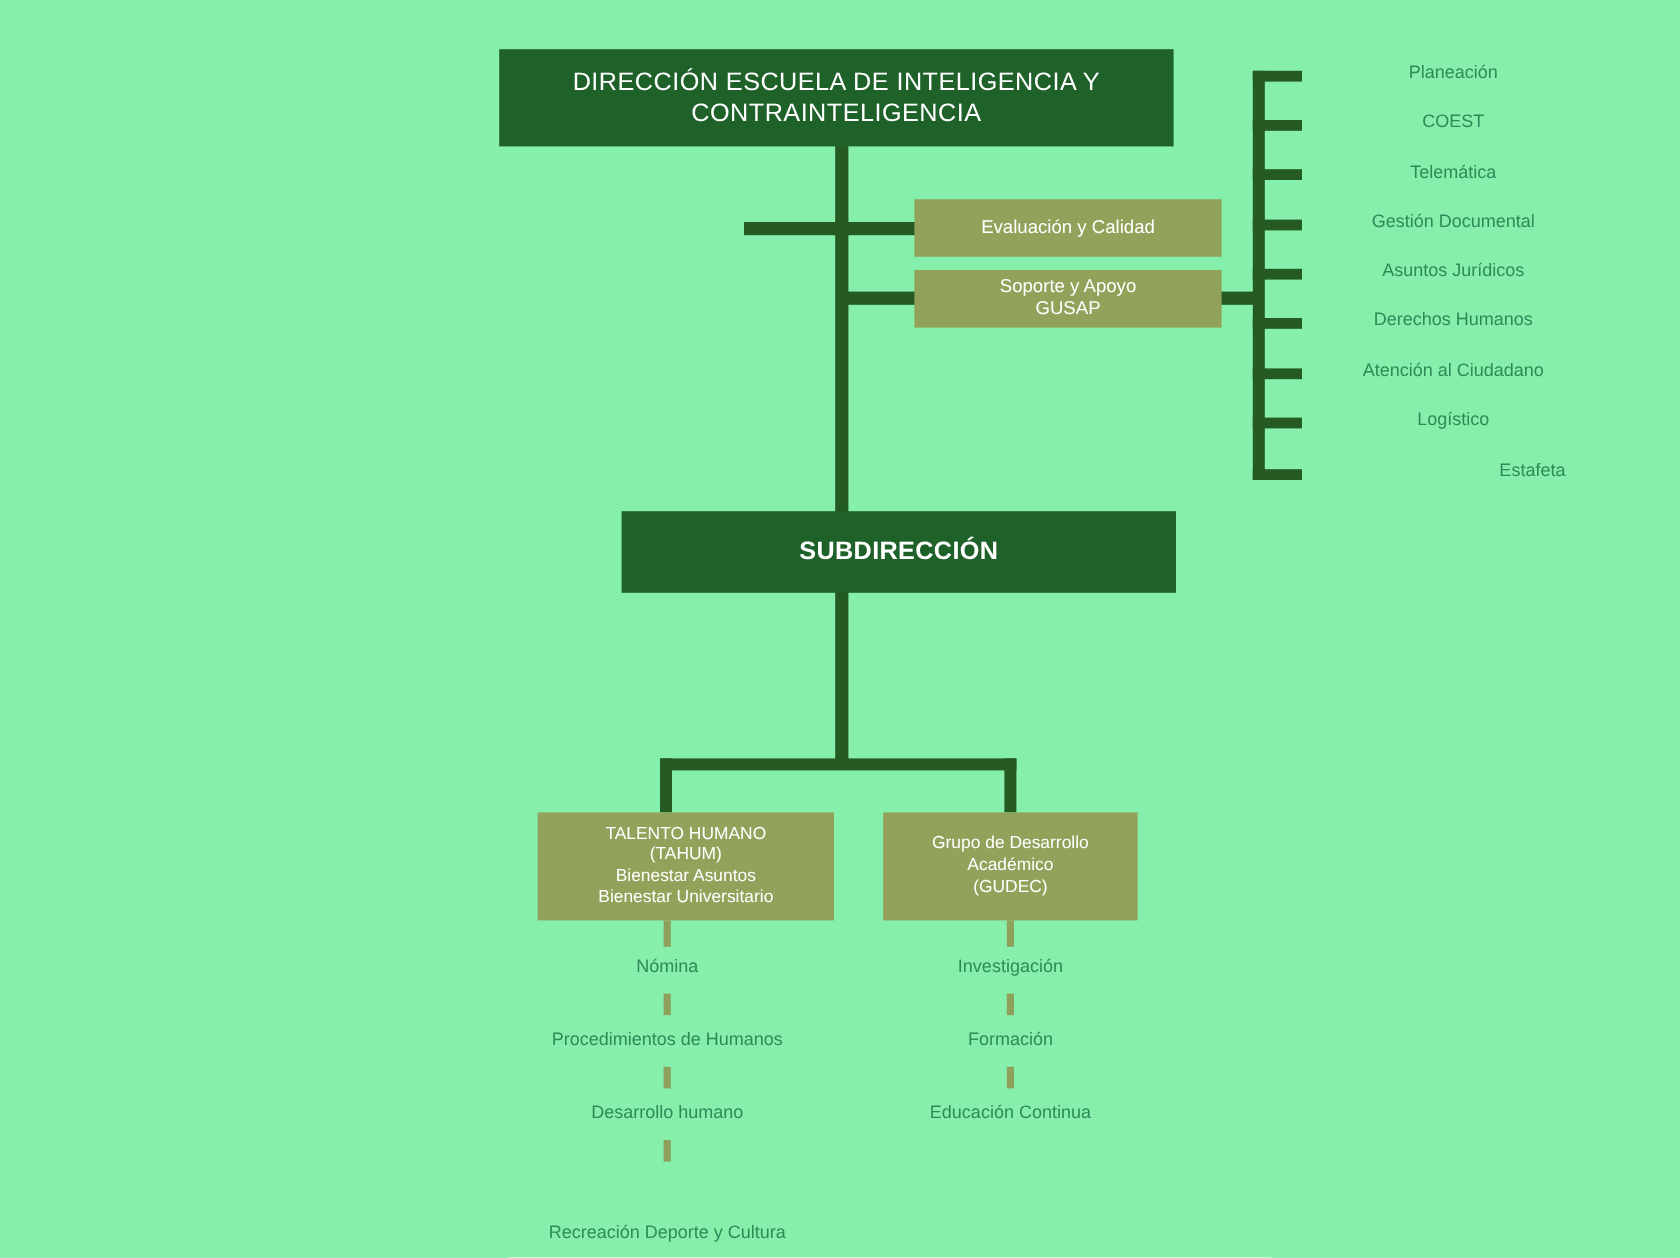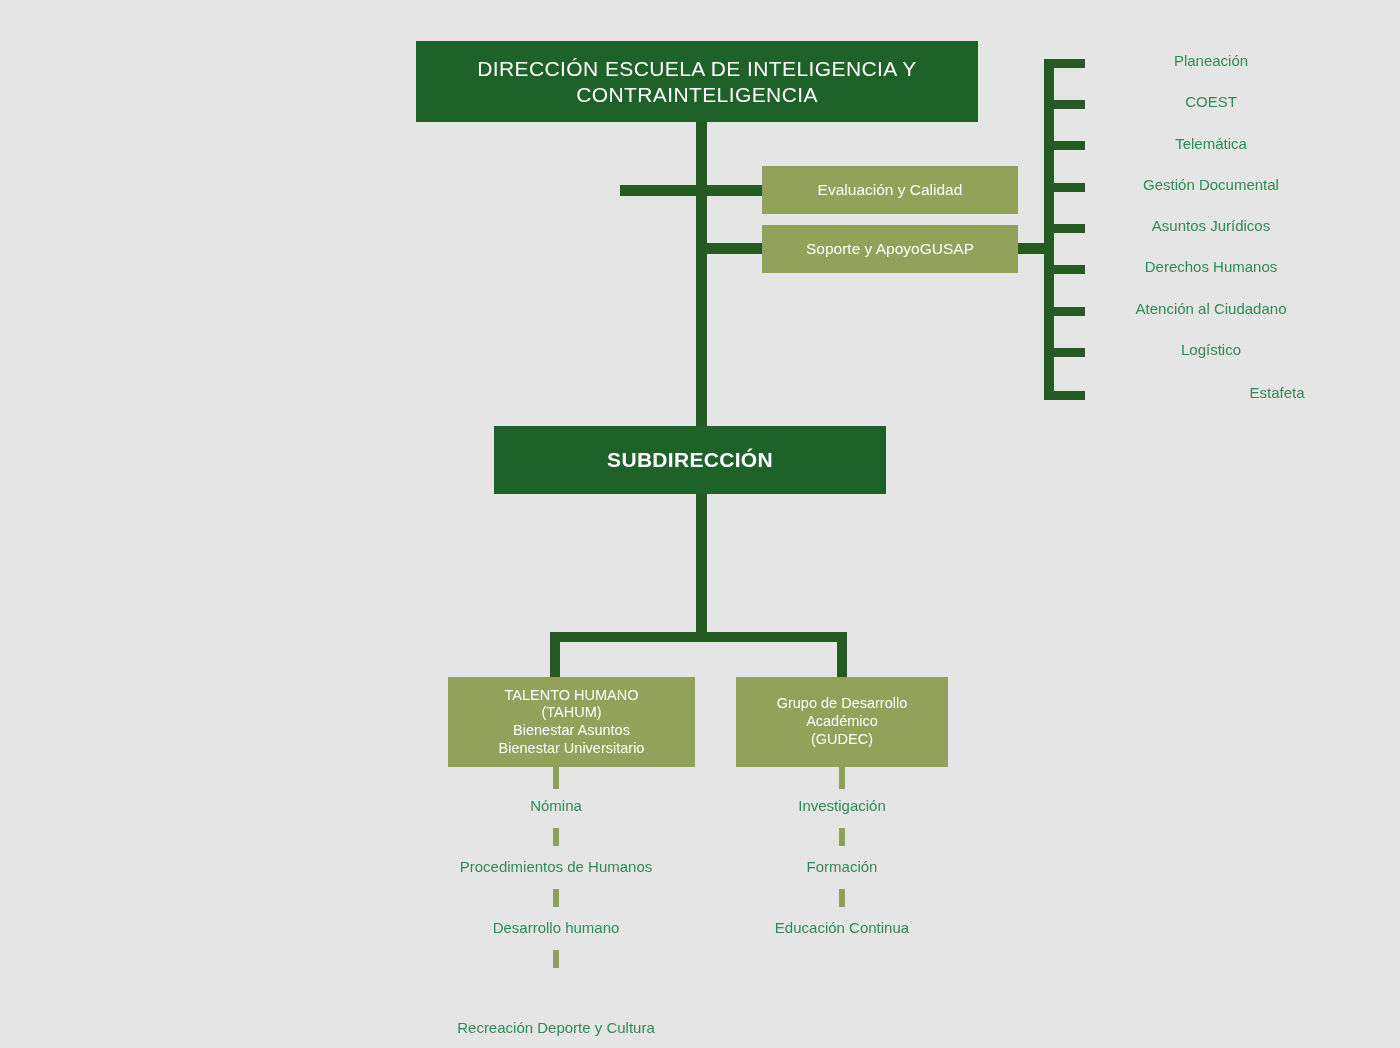--- a/index.html
+++ b/index.html
@@ -8,21 +8,21 @@
     padding: 0;
     background: #ffffff;
   }
   body {
     font-family: "Liberation Sans", sans-serif;
   }
   #canvas {
     position: relative;
     width: 1400px;
     height: 1048px;
-    background: #e5e5e5;
+    background: #86efac;
     overflow: hidden;
   }
 
   
   .line {
     position: absolute;
     background: #255A22;
   }
   .line-olive {
     position: absolute;
@@ -107,21 +107,21 @@
 
   <div class="box box-dark title-box" style="left:416px; top:41px; width:562px; height:81px;">
     <span>DIRECCIÓN ESCUELA DE INTELIGENCIA Y CONTRAINTELIGENCIA</span>
   </div>
 
 
   <div class="box box-olive mid-box" style="left:762px; top:166px; width:256px; height:48px;">
     <span>Evaluación y Calidad</span>
   </div>
 
-  <div class="box box-olive mid-box" style="left:762px; top:225px; width:256px; height:48px; ">
+  <div class="box box-olive mid-box" style="left:762px; top:225px; width:256px; height:48px; flex-direction:column;">
     <span>Soporte y Apoyo</span>
     <span>GUSAP</span>
   </div>
 
   <div class="line" style="left:1044px; top:59px; width:10px; height:341px;"></div>
 
   <div class="line" style="left:1044px; top:59px;  width:41px; height:9px;"></div>
   <div class="line" style="left:1044px; top:100px; width:41px; height:9px;"></div>
   <div class="line" style="left:1044px; top:141px; width:41px; height:9px;"></div>
   <div class="line" style="left:1044px; top:183px; width:41px; height:9px;"></div>
@@ -134,21 +134,21 @@
   <div class="bracket-label" style="left:1211px; top:52px;">Planeación</div>
   <div class="bracket-label" style="left:1211px; top:93px;">COEST</div>
   <div class="bracket-label" style="left:1211px; top:135px;">Telemática</div>
   <div class="bracket-label" style="left:1211px; top:176px;">Gestión Documental</div>
   <div class="bracket-label" style="left:1211px; top:217px;">Asuntos Jurídicos</div>
   <div class="bracket-label" style="left:1211px; top:258px;">Derechos Humanos</div>
   <div class="bracket-label" style="left:1211px; top:300px;">Atención al Ciudadano</div>
   <div class="bracket-label" style="left:1211px; top:341px;">Logístico</div>
   <div class="bracket-label" style="left:1265px; top:384px;padding-left:24px;">Estafeta</div>
 
-  <div class="box box-dark subdir-box" style="left:494px; top:426px; width:392px; height:68px;align-items:center;">
+  <div class="box box-dark subdir-box" style="left:518px; top:426px; width:462px; height:68px;align-items:center;">
     <span>SUBDIRECCIÓN</span>
   </div>
 
   <div class="box box-olive unit-box" style="left:448px; top:677px; width:247px; height:90px; flex-direction:column;">
     <span>TALENTO HUMANO</span>
     <span>(TAHUM)</span>
     <span>Bienestar Asuntos</span>
     <span>Bienestar Universitario</span>
   </div>
 

